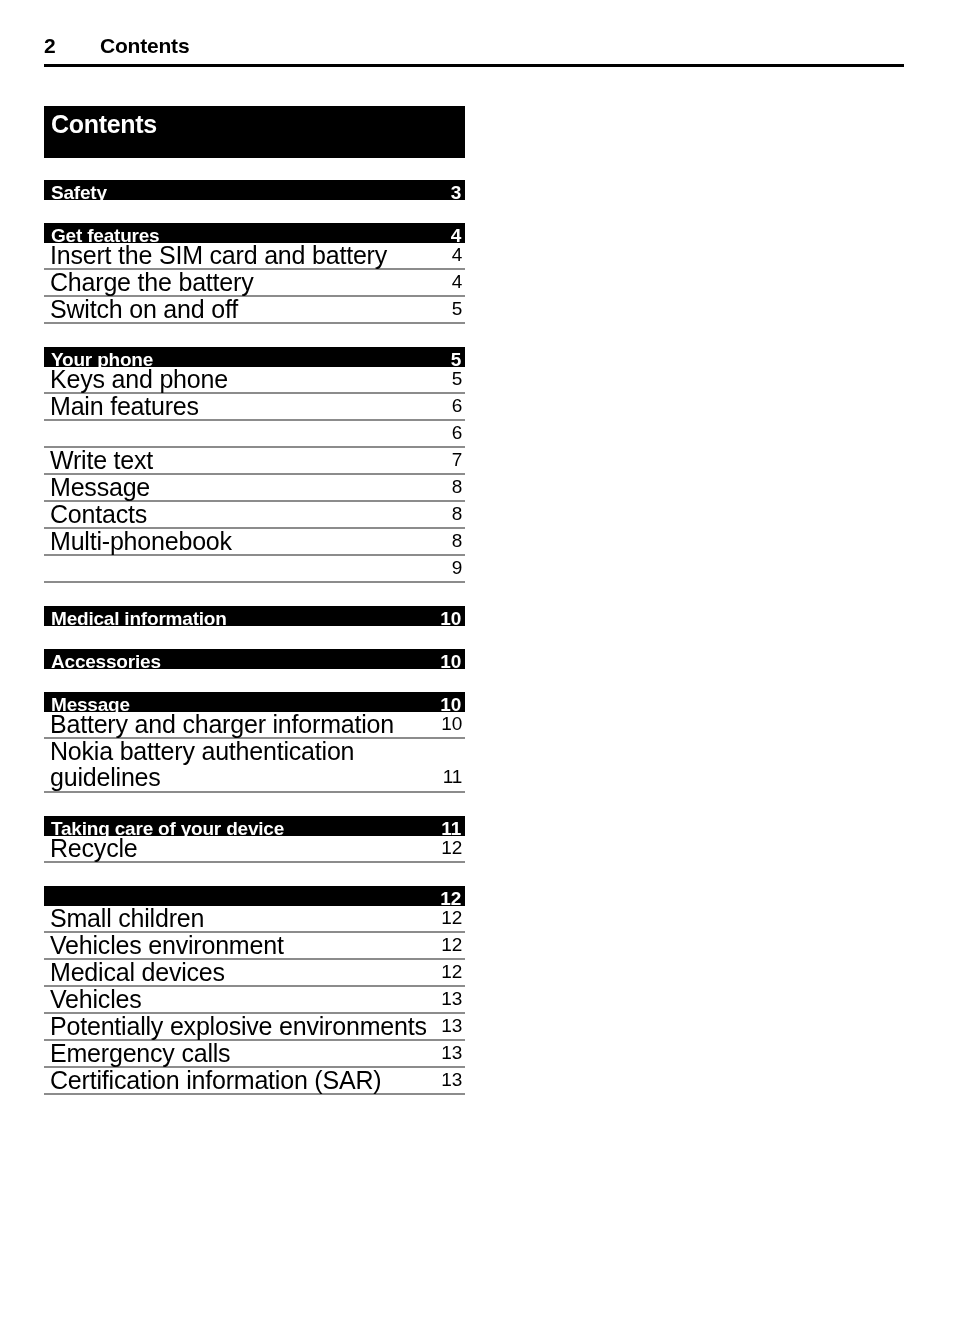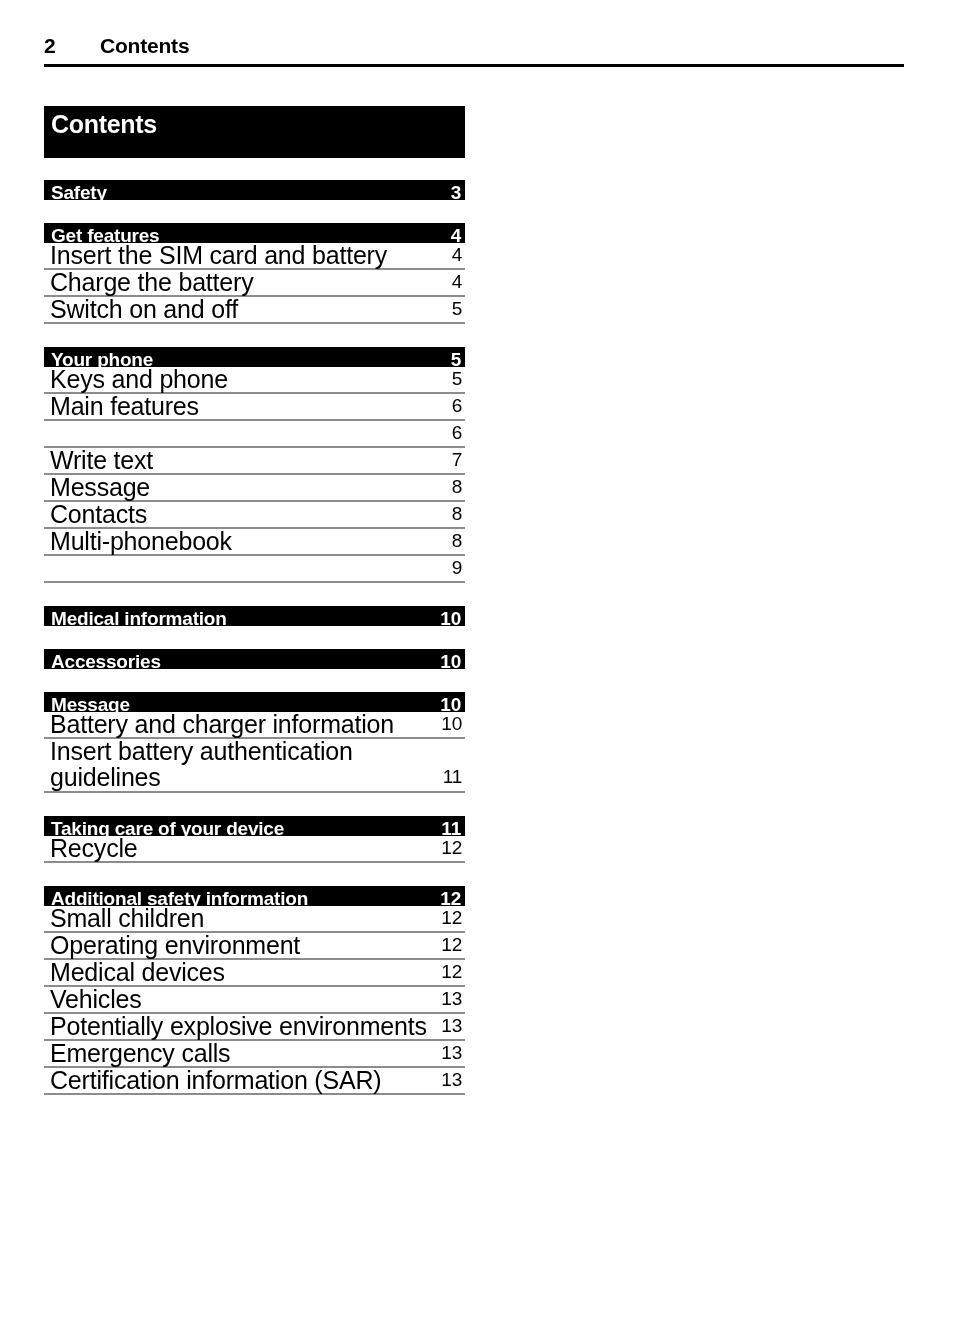--- a/index.html
+++ b/index.html
@@ -245,46 +245,45 @@
         <div class="chapter">
           <div class="chapter-bar">
             <span class="bar-label">Message</span>
             <span class="bar-page">10</span>
           </div>
           <div class="entry">
             <span class="entry-label">Battery and charger information</span>
             <span class="entry-page">10</span>
           </div>
           <div class="entry two-line">
-            <span class="entry-label">Insert battery authentication
+            <span class="entry-label">Nokia battery authentication
 guidelines</span>
             <span class="entry-page">11</span>
           </div>
         </div>
         <div class="chapter">
           <div class="chapter-bar">
             <span class="bar-label">Taking care of your device</span>
             <span class="bar-page">11</span>
           </div>
           <div class="entry">
             <span class="entry-label">Recycle</span>
             <span class="entry-page">12</span>
           </div>
         </div>
         <div class="chapter">
           <div class="chapter-bar">
-            <span class="bar-label">Additional safety information</span>
             <span class="bar-page">12</span>
           </div>
           <div class="entry">
             <span class="entry-label">Small children</span>
             <span class="entry-page">12</span>
           </div>
           <div class="entry">
-            <span class="entry-label">Operating environment</span>
+            <span class="entry-label">Vehicles environment</span>
             <span class="entry-page">12</span>
           </div>
           <div class="entry">
             <span class="entry-label">Medical devices</span>
             <span class="entry-page">12</span>
           </div>
           <div class="entry">
             <span class="entry-label">Vehicles</span>
             <span class="entry-page">13</span>
           </div>

